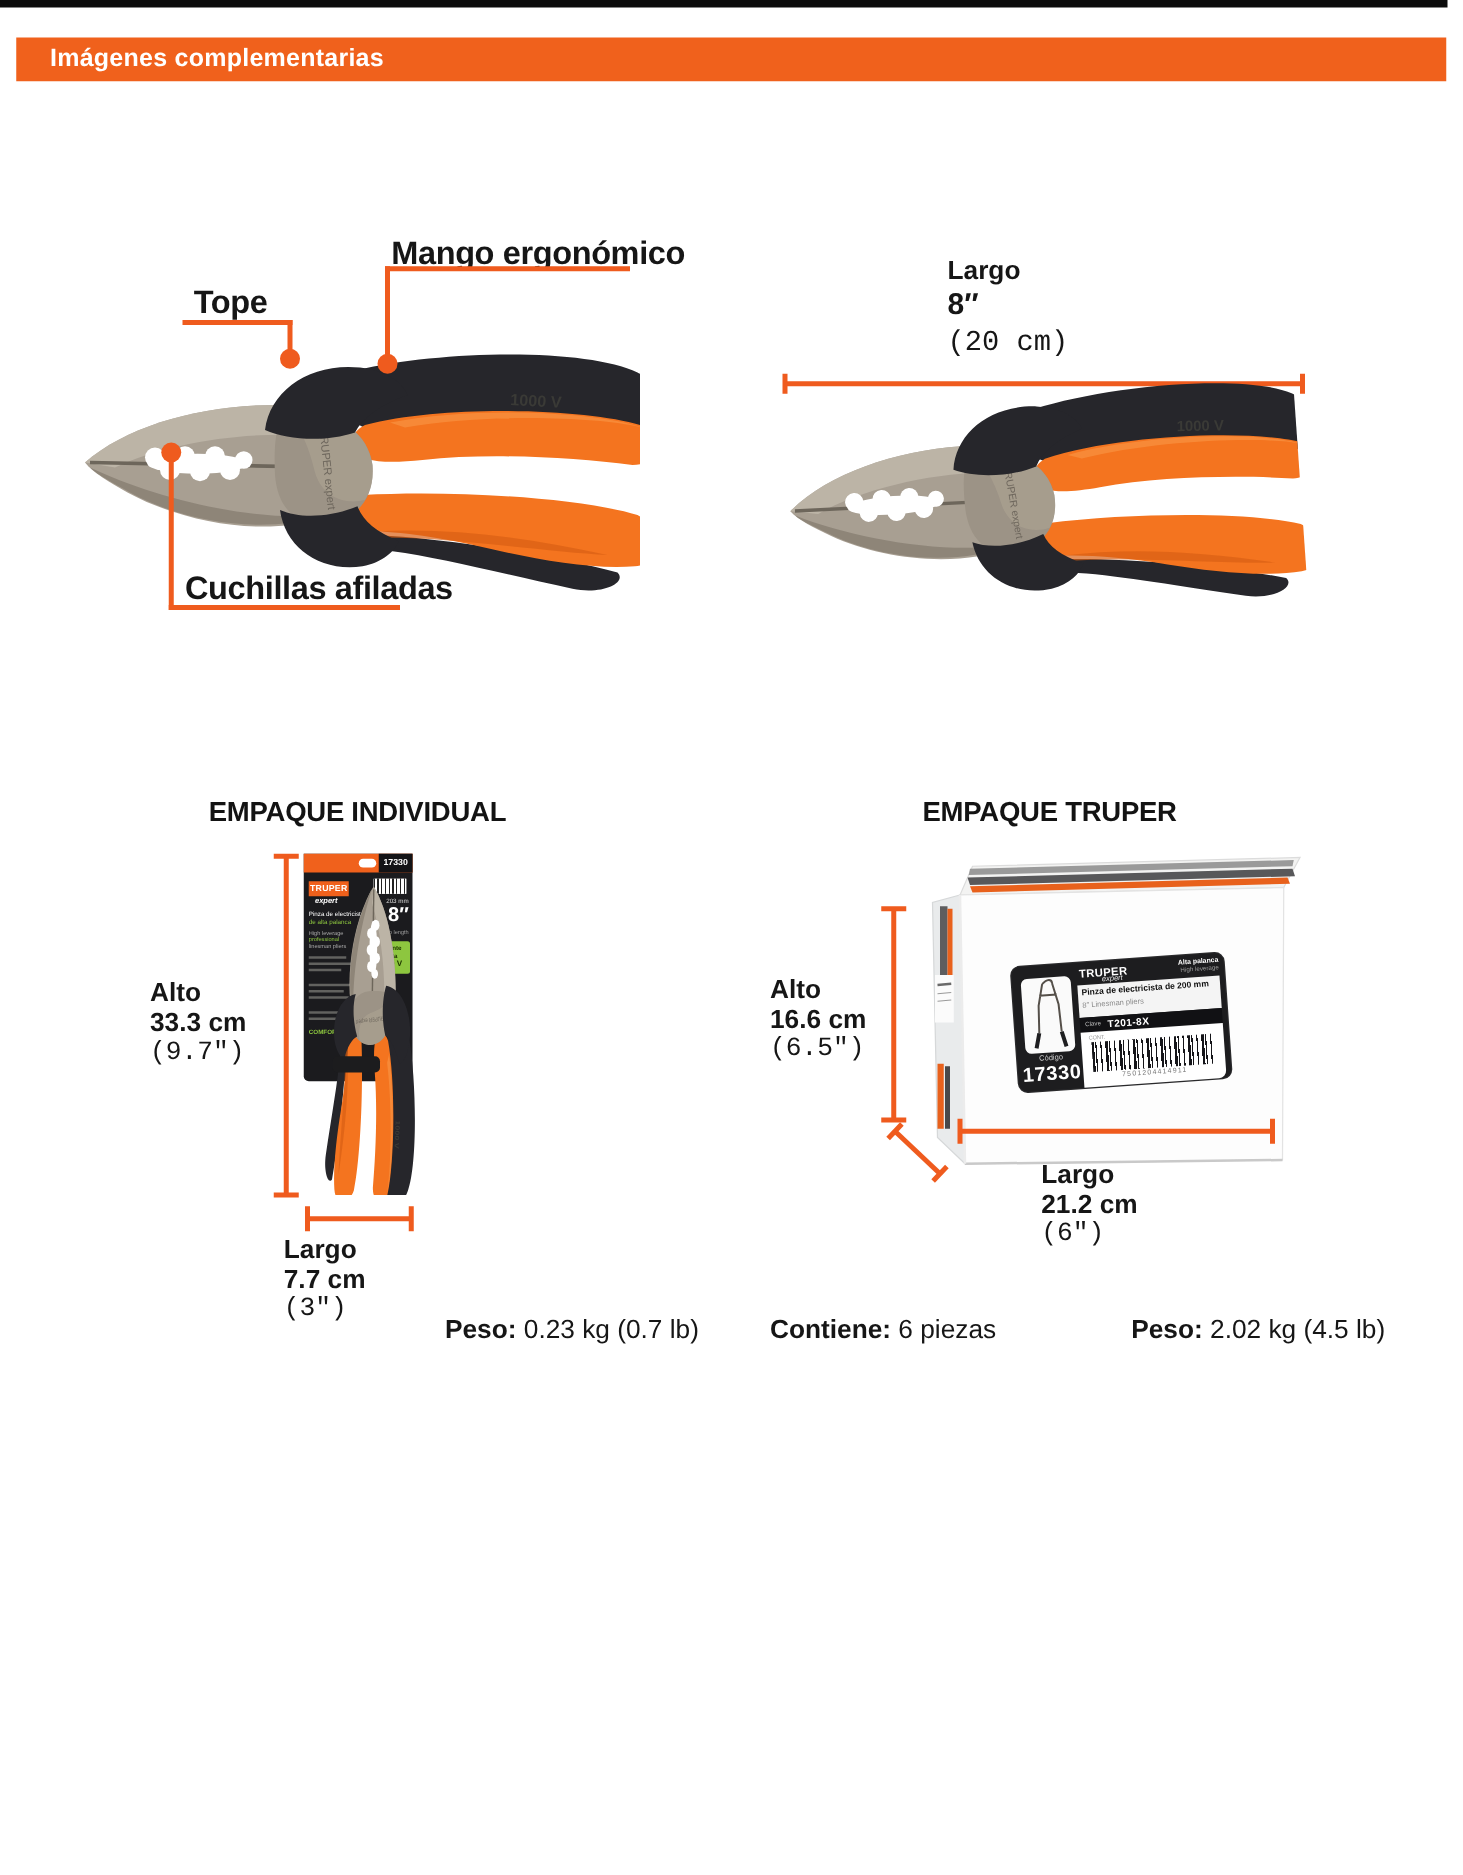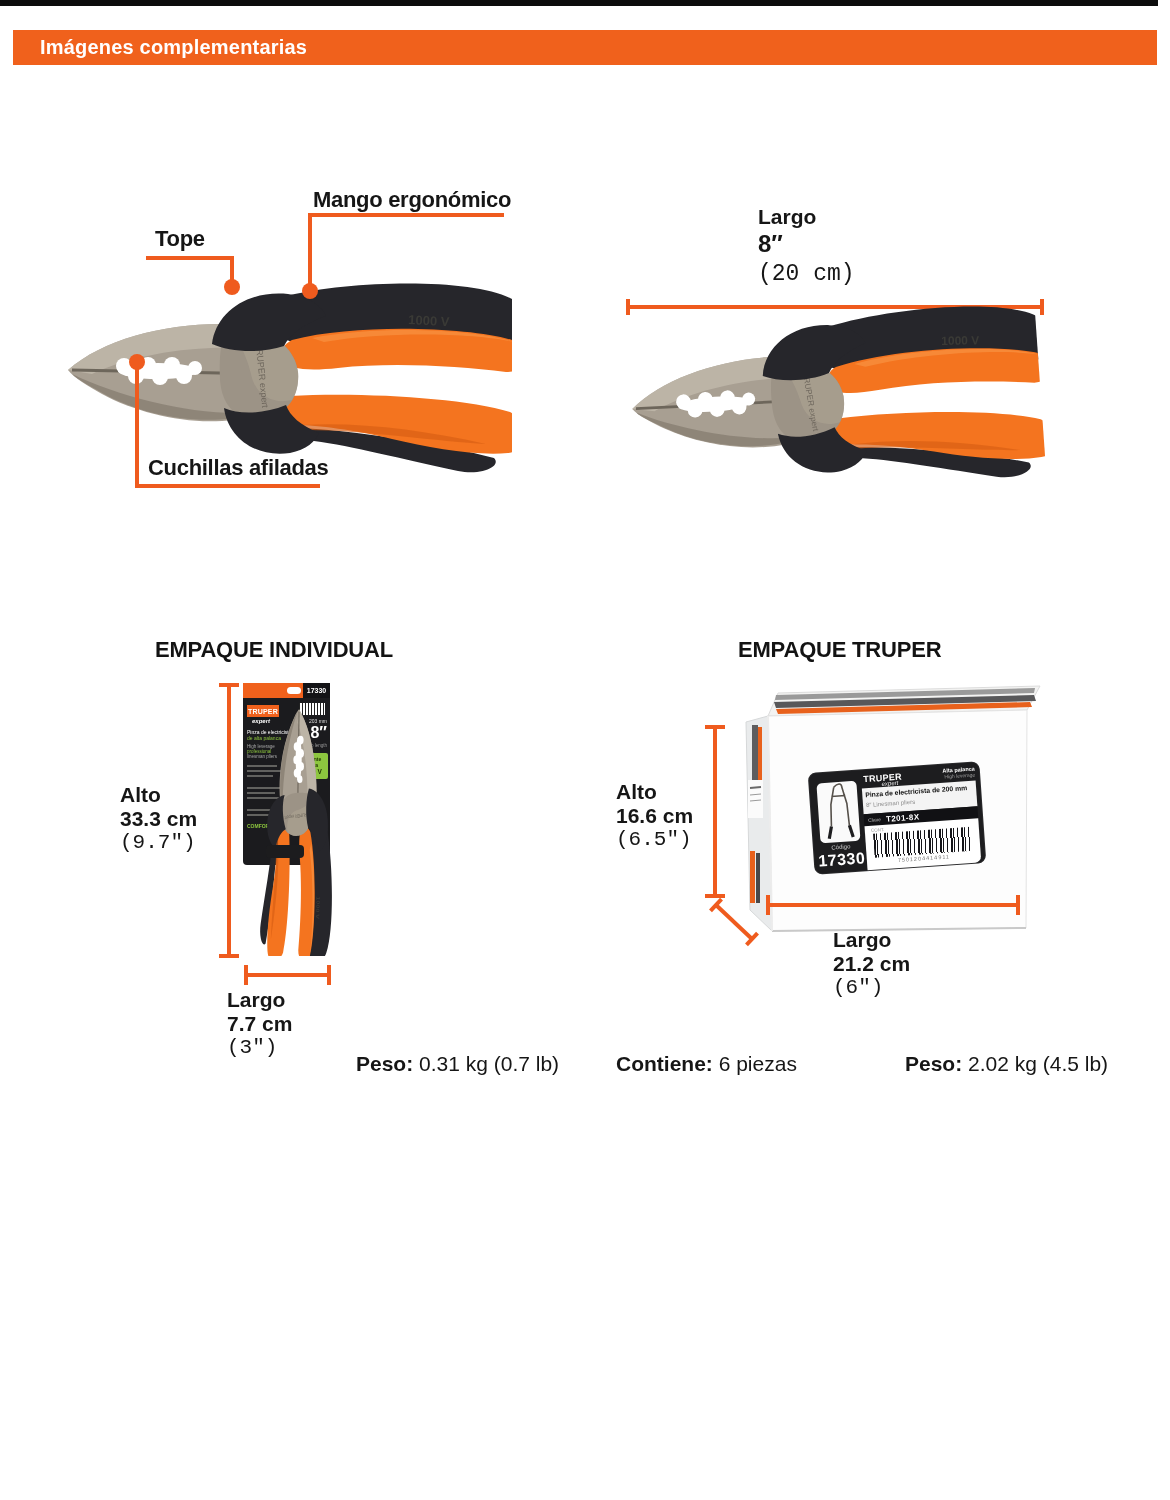--- a/index.html
+++ b/index.html
@@ -7,21 +7,21 @@
         font-family:"Liberation Sans",sans-serif;color:#191919;}
   .abs{position:absolute;}
   
   .topbar{left:0;top:0;width:1170px;height:6px;background:#0c0c0c;}
   .rightbar{left:1165px;top:0;width:5px;height:206px;background:#0c0c0c;}
   .banner{left:13px;top:30px;width:1144px;height:35px;background:#f0611c;display:flex;align-items:center;}
   .banner span{color:#fff;font-size:20px;font-weight:700;padding-left:27px;letter-spacing:.2px;}
   
   .oline{background:#ef5b1e;}
   .dot{width:16px;height:16px;border-radius:50%;background:#ef5b1e;}
-  .callout{font-size:22px;font-weight:700;color:#161616;letter-spacing:-.3px;white-space:nowrap;}
+  .callout{font-size:26px;font-weight:700;color:#161616;letter-spacing:-.3px;white-space:nowrap;}
   .dimlabel{font-size:21px;line-height:24px;color:#161616;text-align:left;white-space:nowrap;}
   .dimlabel .v{font-weight:700;}
   .dimlabel .alt{font-weight:400;font-family:Liberation Mono, monospace;}
   .fig-title{font-size:22px;font-weight:700;letter-spacing:-.2px;color:#131313;text-align:center;white-space:nowrap;}
   .statline{font-size:21px;color:#161616;white-space:nowrap;}
   .statline .lbl{font-weight:700;}
   
   .card{left:243px;top:683px;width:87px;height:182px;background:#1b1b1e;border-radius:0 0 4px 4px;}
   .card .strip{position:absolute;left:0;top:0;width:87px;height:15px;background:#f0611c;}
   .card .stripcorner{position:absolute;left:60px;top:0;width:27px;height:15px;background:#131316;
@@ -135,21 +135,21 @@
     <div class="alt" style="font-size:23px;line-height:30px">(20 cm)</div>
   </div>
   <div class="abs oline" style="left:628px;top:305px;width:415px;height:4px"></div>
   <div class="abs oline" style="left:626px;top:299px;width:4px;height:16px"></div>
   <div class="abs oline" style="left:1040px;top:299px;width:4px;height:16px"></div>
 
   <svg class="abs" style="left:627px;top:310px;width:414px;height:191px;transform:rotate(-4deg)" viewBox="0 0 450 207">
     <use href="#pliers"></use>
   </svg>
 
-  <div class="abs fig-title" style="left:154px;top:637px;width:240px">EMPAQUE INDIVIDUAL</div>
+  <div class="abs fig-title" style="left:166px;top:637px;width:240px">EMPAQUE INDIVIDUAL</div>
 
   <div class="abs card">
     <div class="strip"></div>
     <div class="stripcorner">17330</div>
     <div class="slot"></div>
     <div class="logo">TRUPER</div>
     <div class="logosub">expert</div>
 
     <div class="ct" style="top:46px;font-size:5px;color:#fff">Pinza de electricista</div>
     <div class="ct" style="top:52px;font-size:5px;color:#8dc63f">de alta palanca</div>
@@ -195,21 +195,21 @@
   <div class="abs oline" style="left:244px;top:965px;width:4px;height:20px"></div>
   <div class="abs oline" style="left:327px;top:965px;width:4px;height:20px"></div>
   <div class="abs dimlabel" style="left:227px;top:988px;width:120px">
     <div class="v">Largo</div>
     <div class="v">7.7 cm</div>
     <div class="alt">(3″)</div>
   </div>
 
   <div class="abs statline" style="left:356px;top:1052px">
     <span class="lbl">Peso:</span>
-    <span>0.31 kg (0.7 lb)</span>
+    <span>0.23 kg (0.7 lb)</span>
   </div>
 
   <div class="abs fig-title" style="left:738px;top:637px;width:200px">EMPAQUE TRUPER</div>
 
   <svg class="abs" style="left:690px;top:655px;width:360px;height:290px" viewBox="0 0 360 290">
     <g>
 
       <polygon points="78,61 337,55 350,31 88,38" fill="#f3f3f2" stroke="#dcdcdc" stroke-width="1"></polygon>
       <polygon points="86,40 345,33 344,38 85,45" fill="#9a9a9a"></polygon>
       <polygon points="84,47 344,40 346,46 86,53" fill="#58585a"></polygon>

